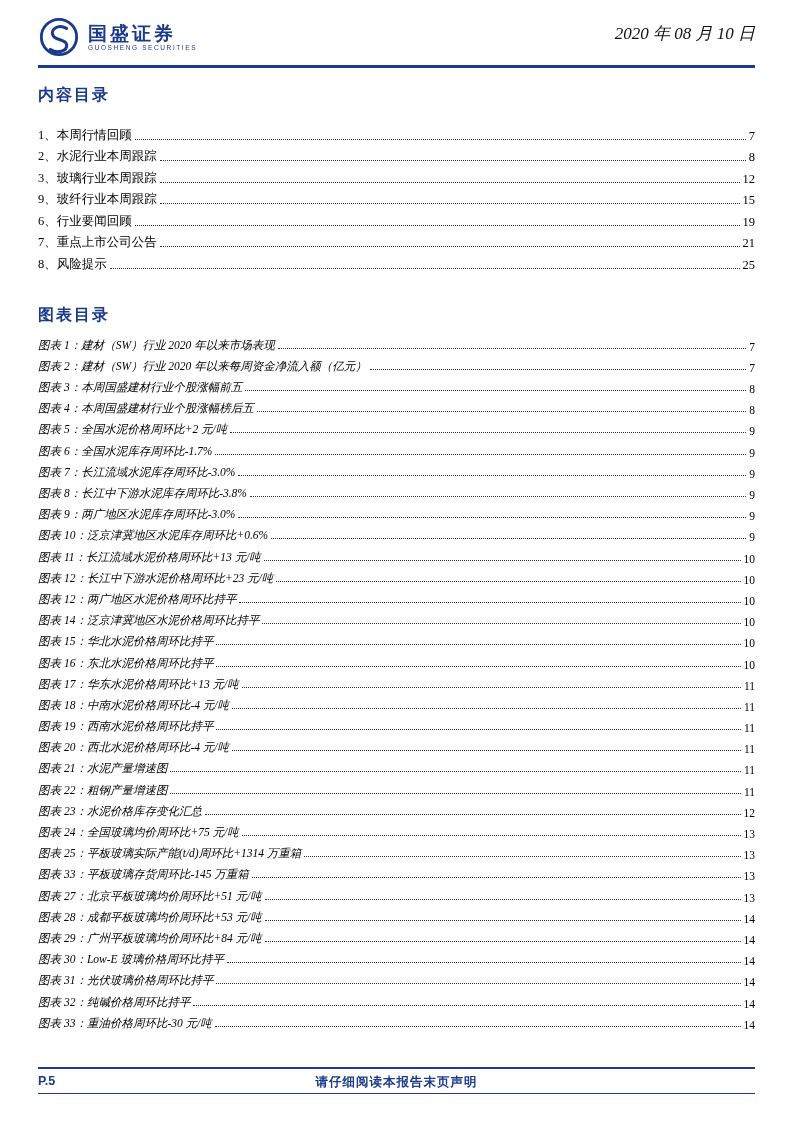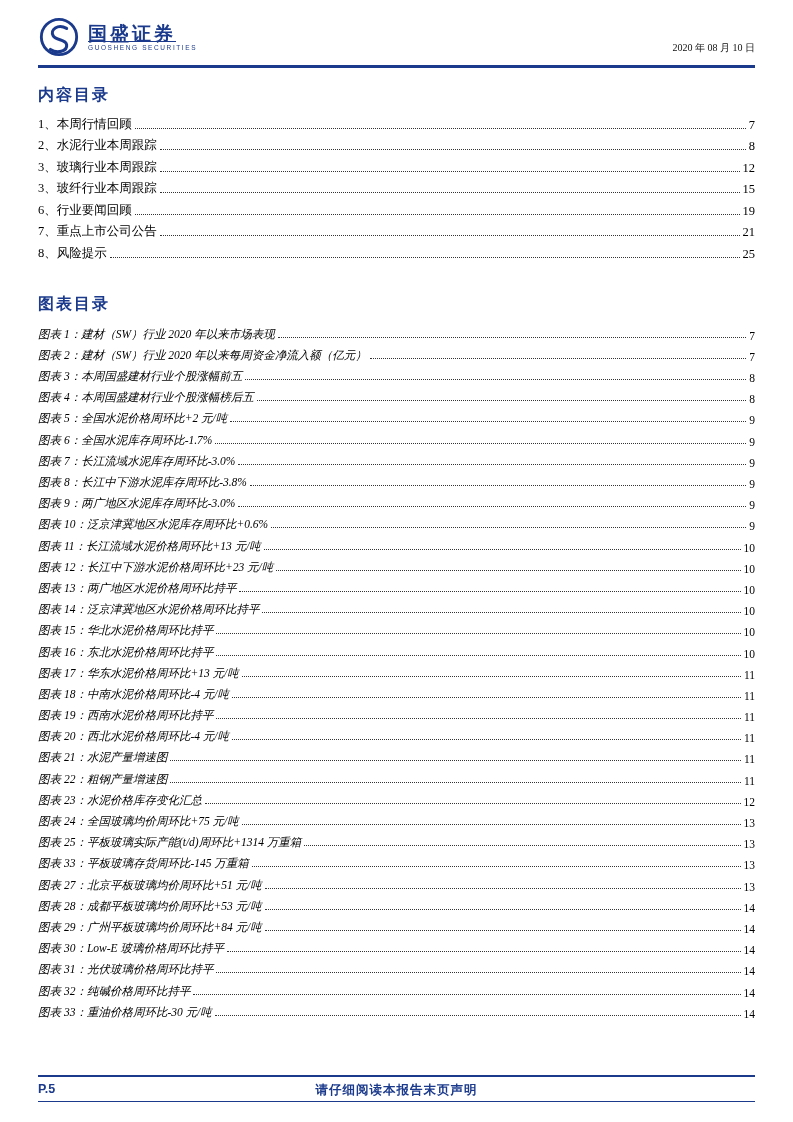--- a/index.html
+++ b/index.html
@@ -10,45 +10,45 @@
     background:#ffffff; overflow:hidden;
     font-family:"Liberation Serif","DejaVu Serif",serif;
     color:#000;
     padding:16px 38px 0 38px;
   }
   
   .header { display:flex; justify-content:space-between; align-items:flex-end; }
   .brand { display:flex; align-items:center; gap:8px; }
   .logo-wrap { width:42px; height:42px; flex:0 0 auto; }
   .brand-text { display:flex; flex-direction:column; justify-content:center; }
-  .brand-name { color:var(--accent); font-weight:bold; font-size:19px; letter-spacing:3px; line-height:1.15;text-decoration:underline; }
+  .brand-name { color:var(--accent); font-weight:bold; font-size:19px; letter-spacing:3px; line-height:1.15; }
   .brand-sub { color:var(--accent); font-size:6.5px; letter-spacing:1.6px; font-family:"Liberation Sans",sans-serif; }
-  .report-date { font-size:10px; color:#111; margin-bottom:3px; }
+  .report-date { font-size:17px; color:#111; margin-bottom:13px;font-style:italic; }
   .header-rule { height:3px; background:var(--accent); margin-top:7px; }
 
   
   .sec-title { color:var(--accent); font-size:16px; font-weight:bold; letter-spacing:2px; margin-top:17px; }
   .sec-title.figures-title { margin-top:32px; }
 
   
-  .list { margin-top:5px; }
+  .list { margin-top:16px; }
   .row { display:flex; align-items:flex-end; }
   .row .label { white-space:nowrap; }
   .row .leader { flex:1 1 auto; border-bottom:1.6px dotted #333; margin:0 3px 4px 3px; min-width:10px; }
   .row .pageno { white-space:nowrap; }
 
   .toc-list { font-size:12.5px; }
   .toc-list .row { height:21.5px; }
 
   .figure-list { font-size:11.5px; font-style:italic; margin-top:6px; }
   .figure-list .row { height:21.2px; }
   .figure-list .pageno { font-style:normal; }
 
   
-  .footer { position:absolute; left:38px; right:38px; bottom:20px; }
+  .footer { position:absolute; left:38px; right:38px; bottom:28px; }
   .footer-line { height:1.5px; background:var(--accent); }
   .footer-content { position:relative; height:24px; line-height:24px; text-align:center; }
   .footer-page { position:absolute; left:0; top:0; color:var(--accent); font-weight:bold; font-size:12.5px; font-family:"Liberation Sans",sans-serif; }
   .footer-disclaimer { color:var(--accent); font-weight:bold; font-size:12.5px; letter-spacing:1px; }
 </style>
 </head>
 <body>
 
 <div class="page">
 
@@ -86,21 +86,21 @@
         <span class="pageno">8</span>
       </div>
 
       <div class="row">
         <span class="label">3、玻璃行业本周跟踪</span>
         <span class="leader"></span>
         <span class="pageno">12</span>
       </div>
 
       <div class="row">
-        <span class="label">3、玻纤行业本周跟踪</span>
+        <span class="label">9、玻纤行业本周跟踪</span>
         <span class="leader"></span>
         <span class="pageno">15</span>
       </div>
 
 
       <div class="row">
         <span class="label">6、行业要闻回顾</span>
         <span class="leader"></span>
         <span class="pageno">19</span>
       </div>
@@ -188,21 +188,21 @@
         <span class="pageno">10</span>
       </div>
 
       <div class="row">
         <span class="label">图表 12：长江中下游水泥价格周环比+23 元/吨</span>
         <span class="leader"></span>
         <span class="pageno">10</span>
       </div>
 
       <div class="row">
-        <span class="label">图表 13：两广地区水泥价格周环比持平</span>
+        <span class="label">图表 12：两广地区水泥价格周环比持平</span>
         <span class="leader"></span>
         <span class="pageno">10</span>
       </div>
 
       <div class="row">
         <span class="label">图表 14：泛京津冀地区水泥价格周环比持平</span>
         <span class="leader"></span>
         <span class="pageno">10</span>
       </div>
 

